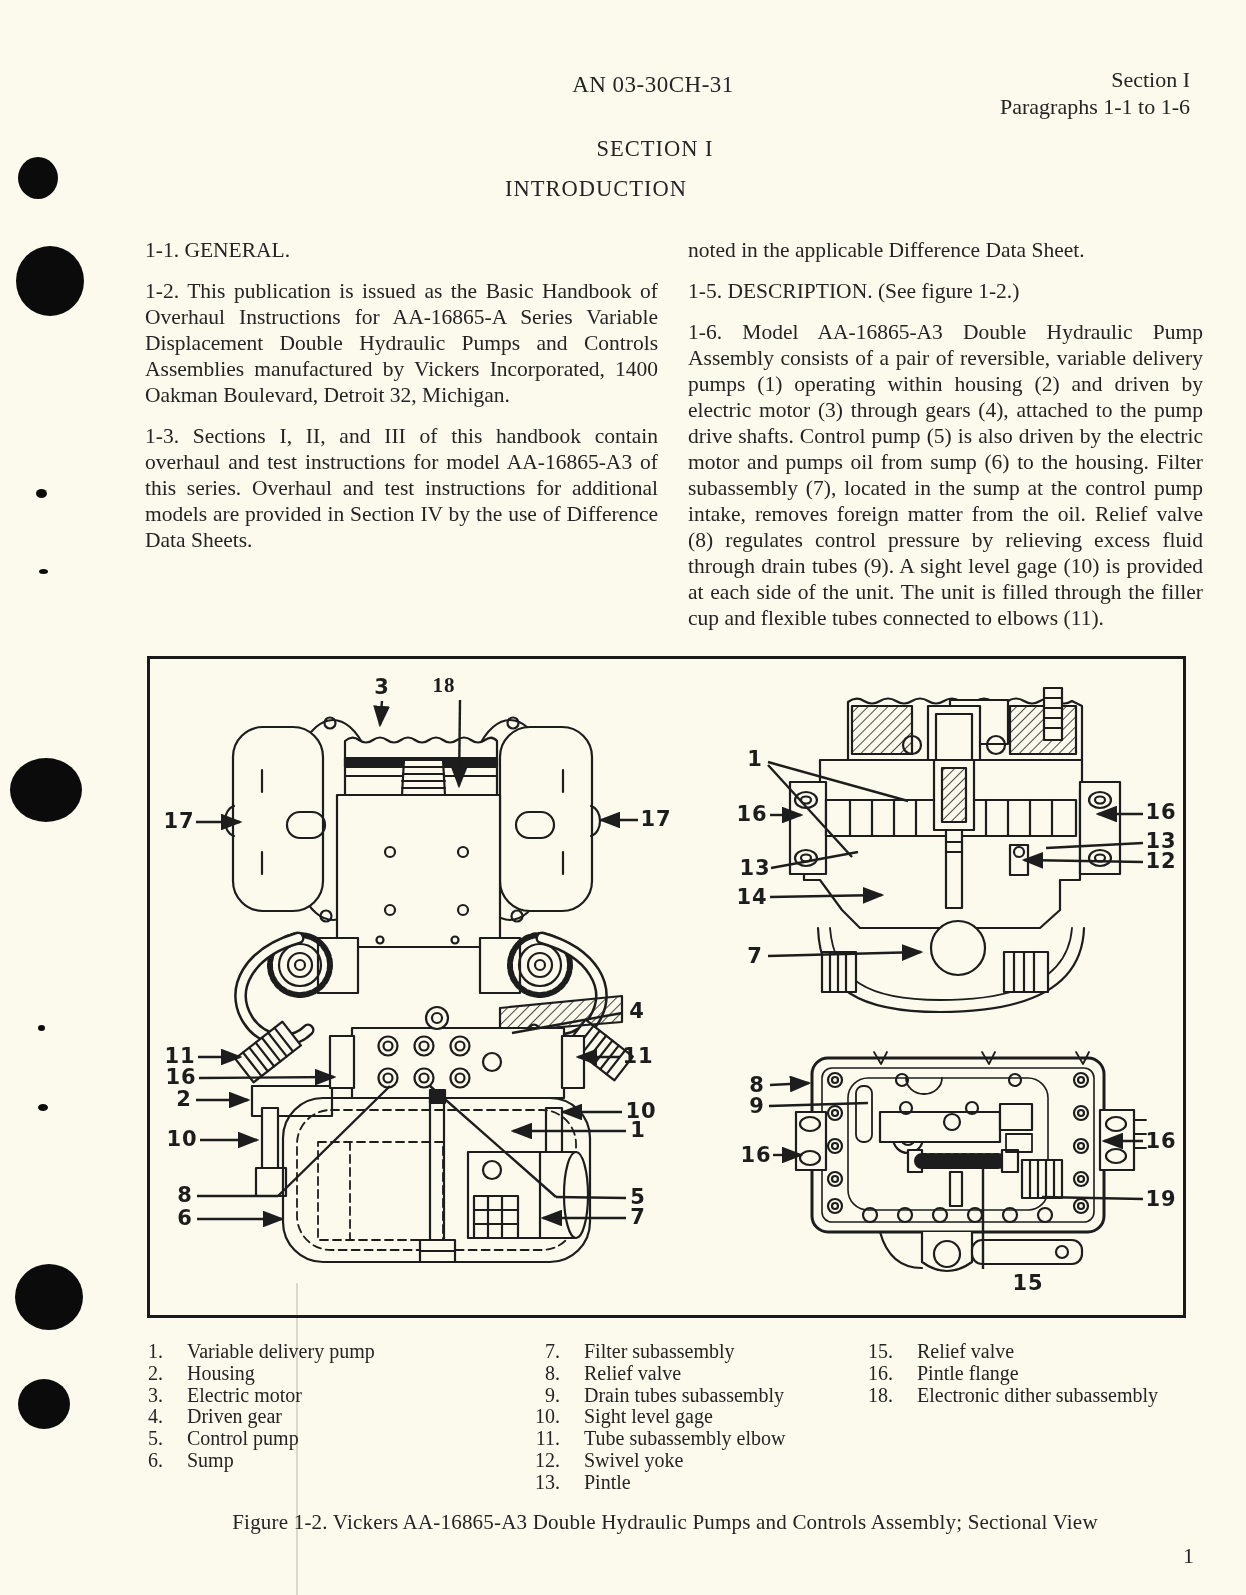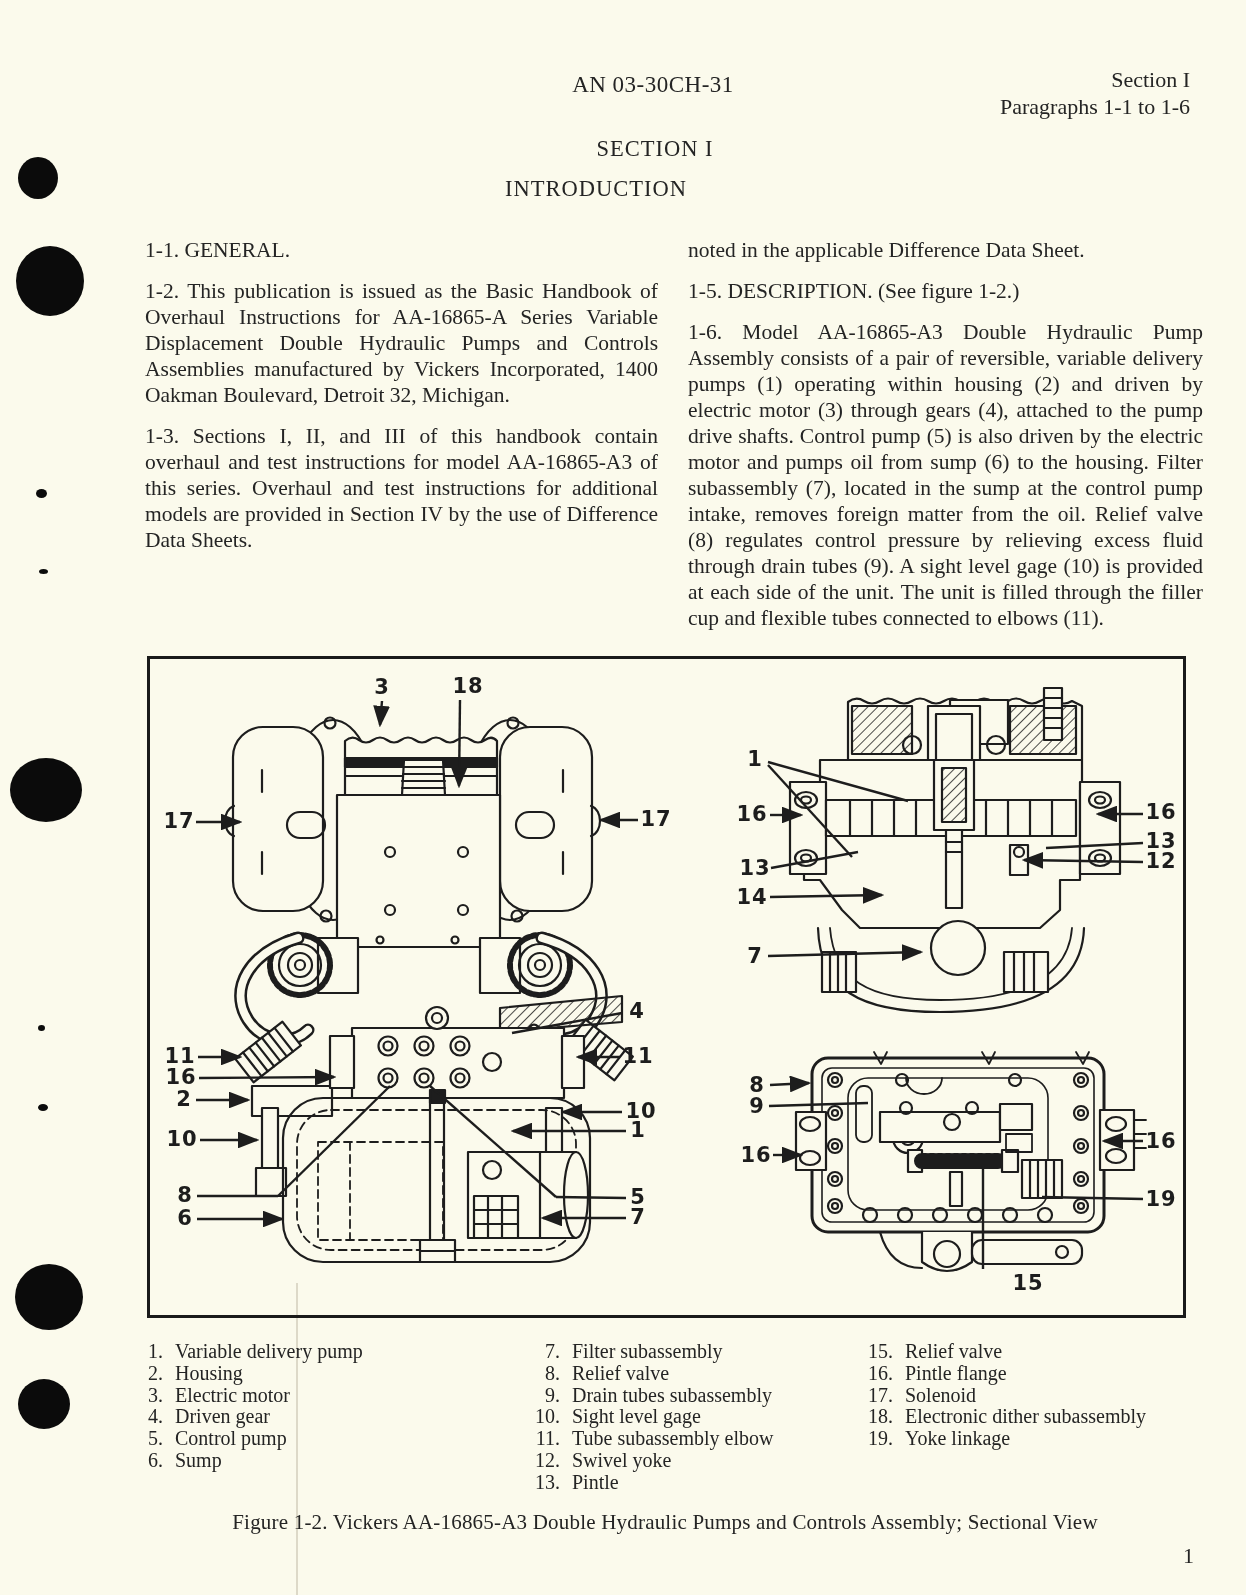--- a/index.html
+++ b/index.html
@@ -39,21 +39,21 @@
   
   .legend-col{position:absolute;top:1341px;font-size:20px;line-height:21.8px;}
   #legend-col-1{left:132px;width:370px;}
   #legend-col-2{left:520px;width:330px;}
   #legend-col-3{left:850px;width:370px;}
   .legend-row{display:flex;}
   .legend-num{display:inline-block;text-align:right;flex:0 0 auto;}
   #legend-col-1 .legend-num{width:31px;}
   #legend-col-2 .legend-num{width:40px;}
   #legend-col-3 .legend-num{width:43px;}
-  .legend-label{margin-left:12px;}
+  .legend-label{margin-left:24px;}
   
   .figure-caption{position:absolute;left:145px;top:1510px;width:1040px;text-align:center;
     font-size:21px;letter-spacing:.2px;}
   .page-number{position:absolute;right:52px;top:1543px;font-size:22px;}
 </style>
 </head>
 <body>
 
 <div id="page">
 
@@ -468,38 +468,30 @@
   <div id="legend-col-3" class="legend-col">
       <div class="legend-row">
         <span class="legend-num">15.</span>
         <span class="legend-label">Relief valve</span>
       </div>
       <div class="legend-row">
         <span class="legend-num">16.</span>
         <span class="legend-label">Pintle flange</span>
       </div>
       <div class="legend-row">
-        <span class="legend-num">17.</span>
-        <span class="legend-label">Solenoid</span>
-      </div>
-      <div class="legend-row">
         <span class="legend-num">18.</span>
         <span class="legend-label">Electronic dither subassembly</span>
       </div>
-      <div class="legend-row">
-        <span class="legend-num">19.</span>
-        <span class="legend-label">Yoke linkage</span>
-      </div>
     </div>
 
   <div class="figure-caption">Figure 1-2.  Vickers AA-16865-A3 Double Hydraulic Pumps and Controls Assembly; Sectional View</div>
   <div class="page-number">1</div>
 
 <div class="callout-label" style="left: 382px; top: 688px;">3</div>
-    <div class="callout-label" style="left: 468px; top: 687px;">18</div>
+    <div class="callout-label" style="left: 444px; top: 687px; font-family: Liberation Serif, serif;">18</div>
     <div class="callout-label" style="left: 179px; top: 822px;">17</div>
     <div class="callout-label" style="left: 656px; top: 820px;">17</div>
     <div class="callout-label" style="left: 637px; top: 1012px;">4</div>
     <div class="callout-label" style="left: 180px; top: 1057px;">11</div>
     <div class="callout-label" style="left: 638px; top: 1057px;">11</div>
     <div class="callout-label" style="left: 181px; top: 1078px;">16</div>
     <div class="callout-label" style="left: 184px; top: 1100px;">2</div>
     <div class="callout-label" style="left: 641px; top: 1112px;">10</div>
     <div class="callout-label" style="left: 638px; top: 1131px;">1</div>
     <div class="callout-label" style="left: 182px; top: 1140px;">10</div>

